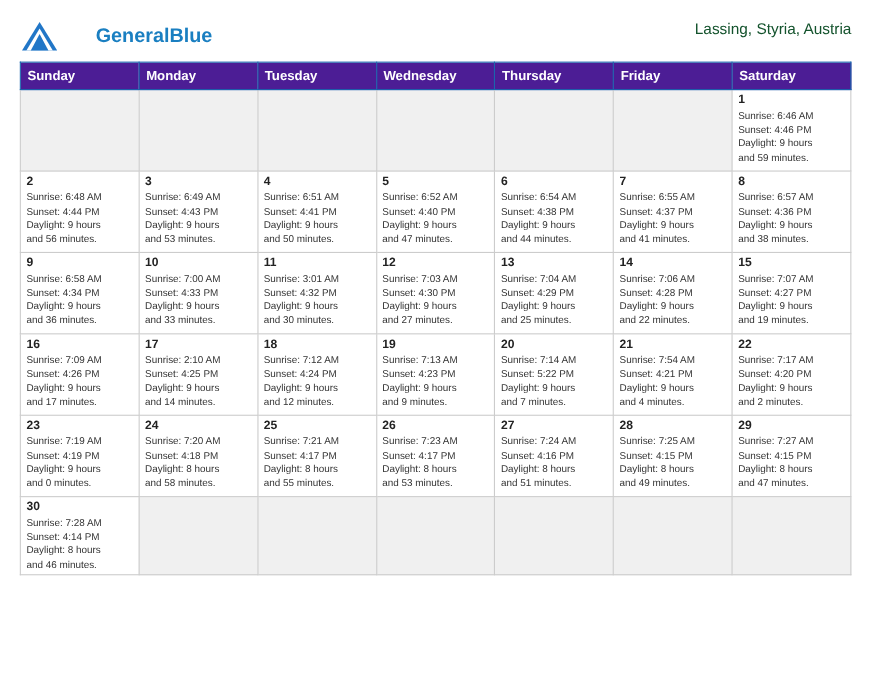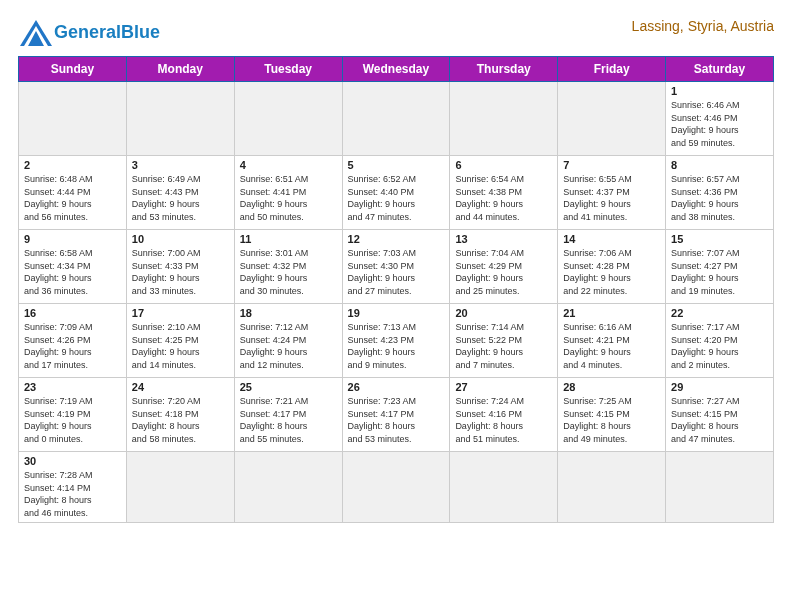--- a/index.html
+++ b/index.html
@@ -24,20 +24,21 @@
     }
     .logo {
       display: flex;
       align-items: center;
       gap: 4px;
     }
     .logo-text {
       font-size: 18px;
       color: #333;
       line-height: 1;
+      margin-left: 33px;
     }
     .logo-text span {
       color: #1a7fc1;
       font-weight: bold;
     }
     .logo-icon {
       width: 32px;
       height: 28px;
       position: relative;
     }
@@ -45,34 +46,34 @@
       text-align: right;
     }
     .month-title {
       font-size: 32px;
       font-weight: normal;
       color: #222;
       line-height: 1.1;
     }
     .location {
       font-size: 14px;
-      color: #a16207;
+      color: #14532d;
     }
     .calendar {
       width: 100%;
       border-collapse: collapse;
       border: 1px solid #ccc;
     }
     .calendar th {
-      background: #a21caf;
+      background: #4c1d95;
       color: #fff;
       font-size: 12px;
       font-weight: bold;
       padding: 5px 6px;
-      text-align: center;
+      text-align: left;
       border: 1px solid #1a65ad;
     }
     .calendar td {
       border: 1px solid #ccc;
       vertical-align: top;
       padding: 3px 5px;
       font-size: 9.5px;
       color: #333;
       width: calc(100% / 7);
       height: 74px;
@@ -229,21 +230,21 @@
         <td>
           <span class="day-number">19</span>
           <div class="day-info">Sunrise: <span>7:13 AM</span><br>Sunset: <span>4:23 PM</span><br>Daylight: <span>9</span> hours<br>and <span>9</span> minutes.</div>
         </td>
         <td>
           <span class="day-number">20</span>
           <div class="day-info">Sunrise: <span>7:14 AM</span><br>Sunset: <span>5:22 PM</span><br>Daylight: <span>9</span> hours<br>and <span>7</span> minutes.</div>
         </td>
         <td>
           <span class="day-number">21</span>
-          <div class="day-info">Sunrise: <span>6:16 AM</span><br>Sunset: <span>4:21 PM</span><br>Daylight: <span>9</span> hours<br>and <span>4</span> minutes.</div>
+          <div class="day-info">Sunrise: <span>7:54 AM</span><br>Sunset: <span>4:21 PM</span><br>Daylight: <span>9</span> hours<br>and <span>4</span> minutes.</div>
         </td>
         <td>
           <span class="day-number">22</span>
           <div class="day-info">Sunrise: <span>7:17 AM</span><br>Sunset: <span>4:20 PM</span><br>Daylight: <span>9</span> hours<br>and <span>2</span> minutes.</div>
         </td>
       </tr>
 
       <tr>
         <td>
           <span class="day-number">23</span>

